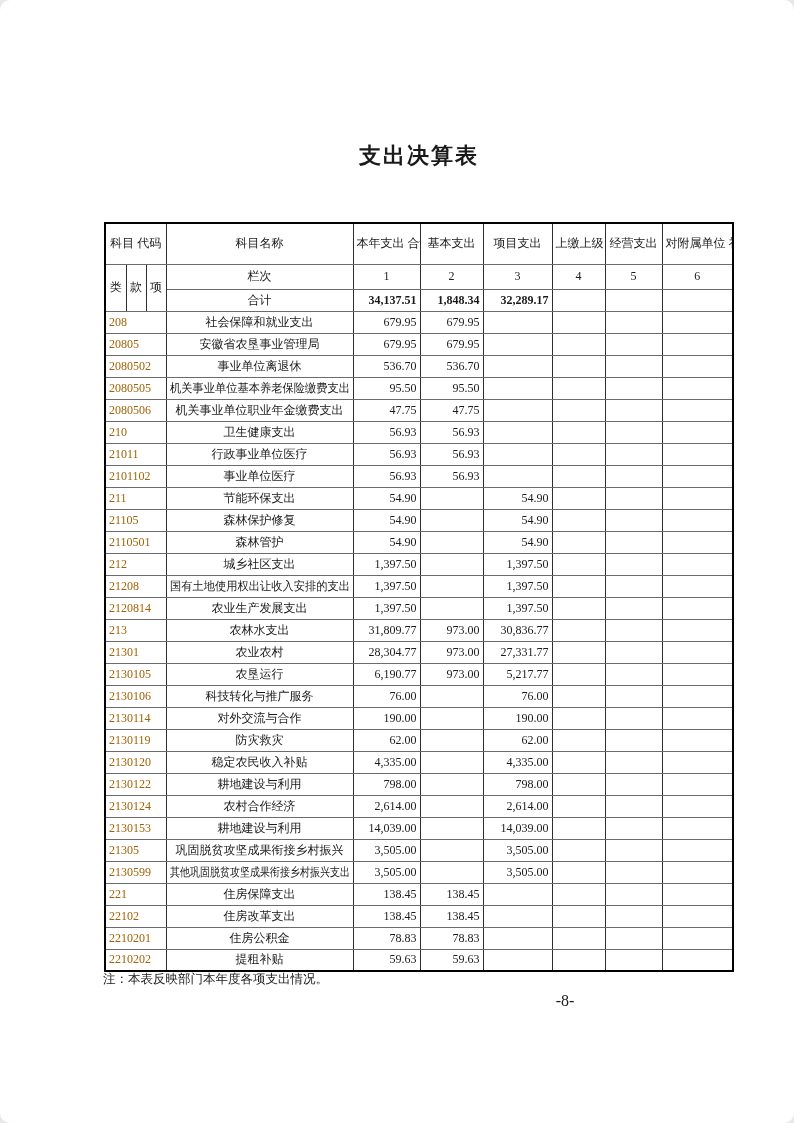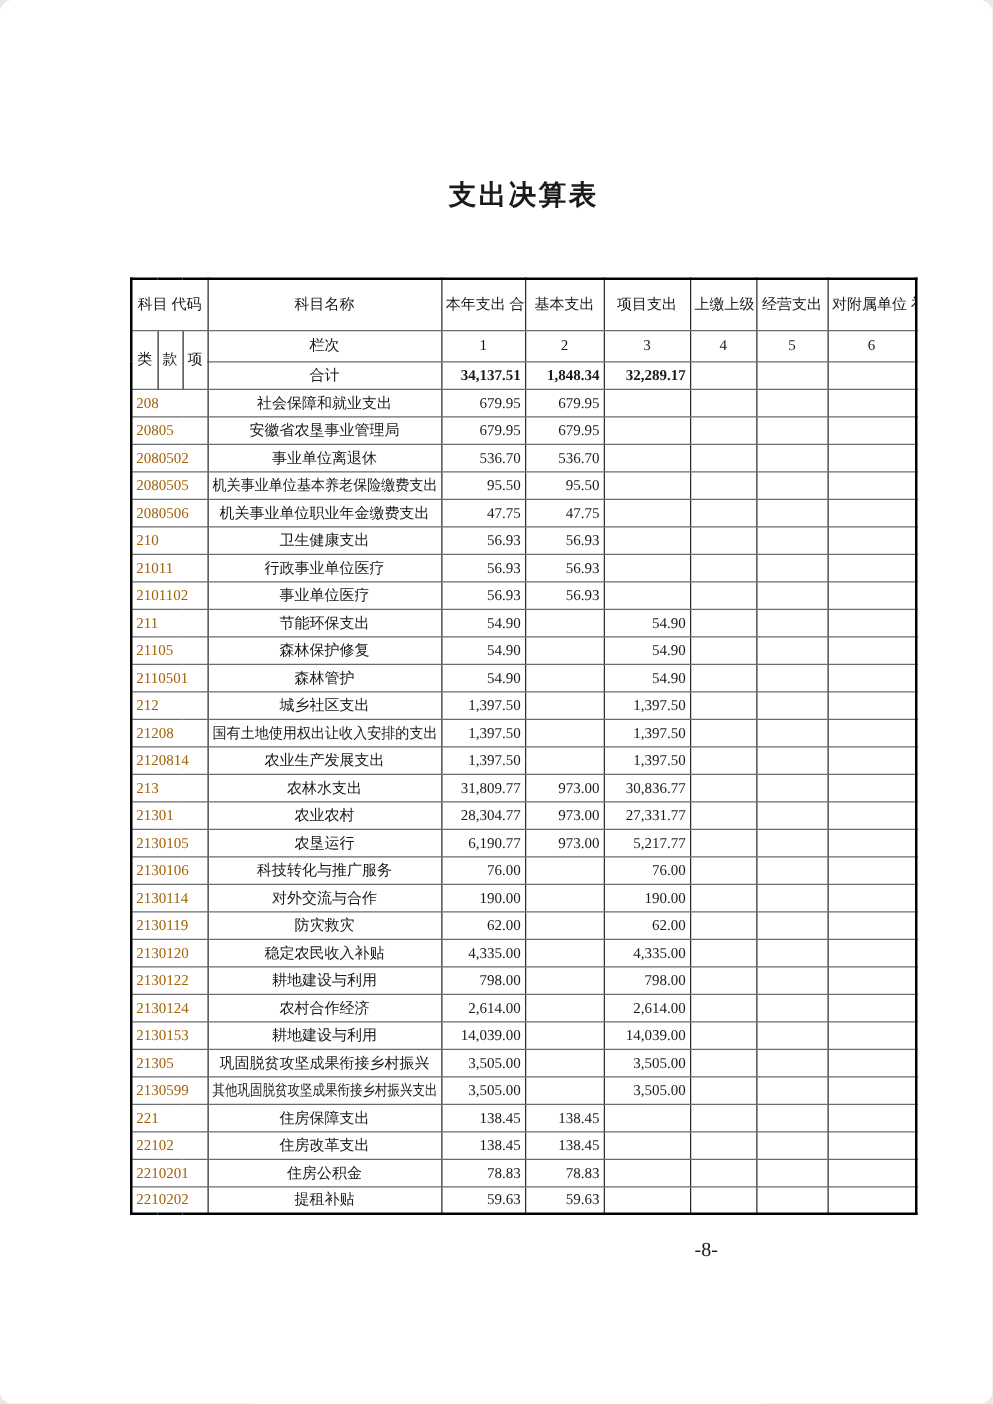--- a/index.html
+++ b/index.html
@@ -446,16 +446,17 @@
           <td class="num">59.63</td>
           <td class="num">59.63</td>
           <td class="num"></td>
           <td class="num"></td>
           <td class="num"></td>
           <td class="num"></td>
         </tr>
       </tbody>
   </table>
 
+  <div class="footnote">注：本表反映部门本年度各项支出情况。</div>
 
   <div class="page-number">-8-</div>
 
 </div>
 
 </body></html>

